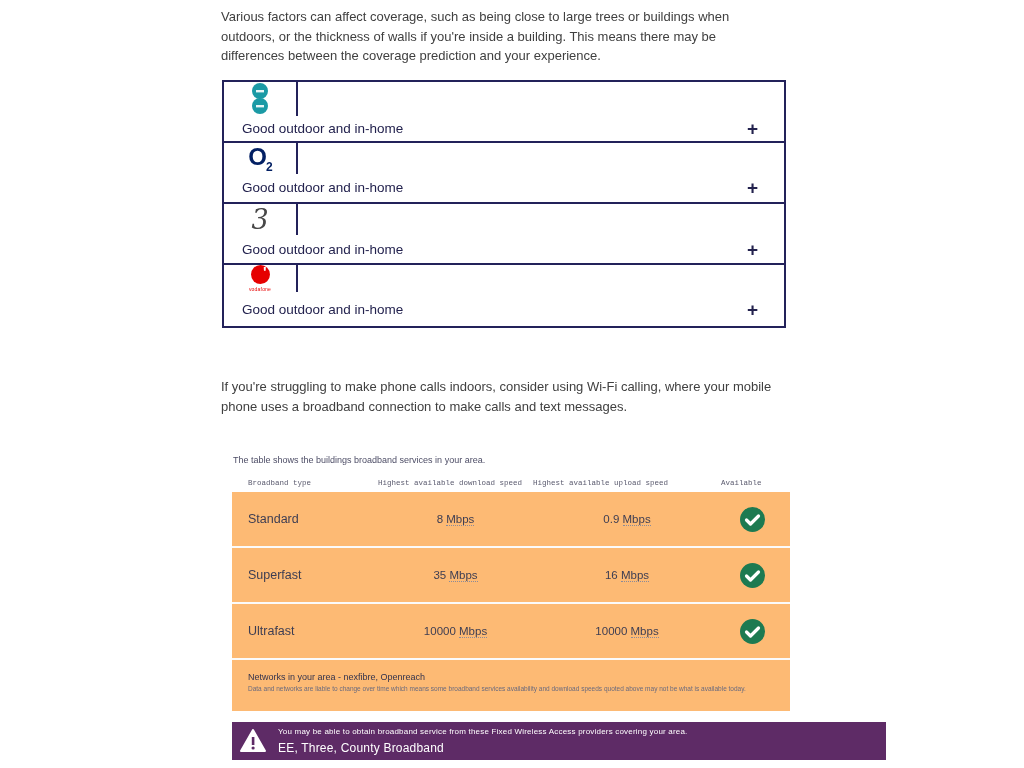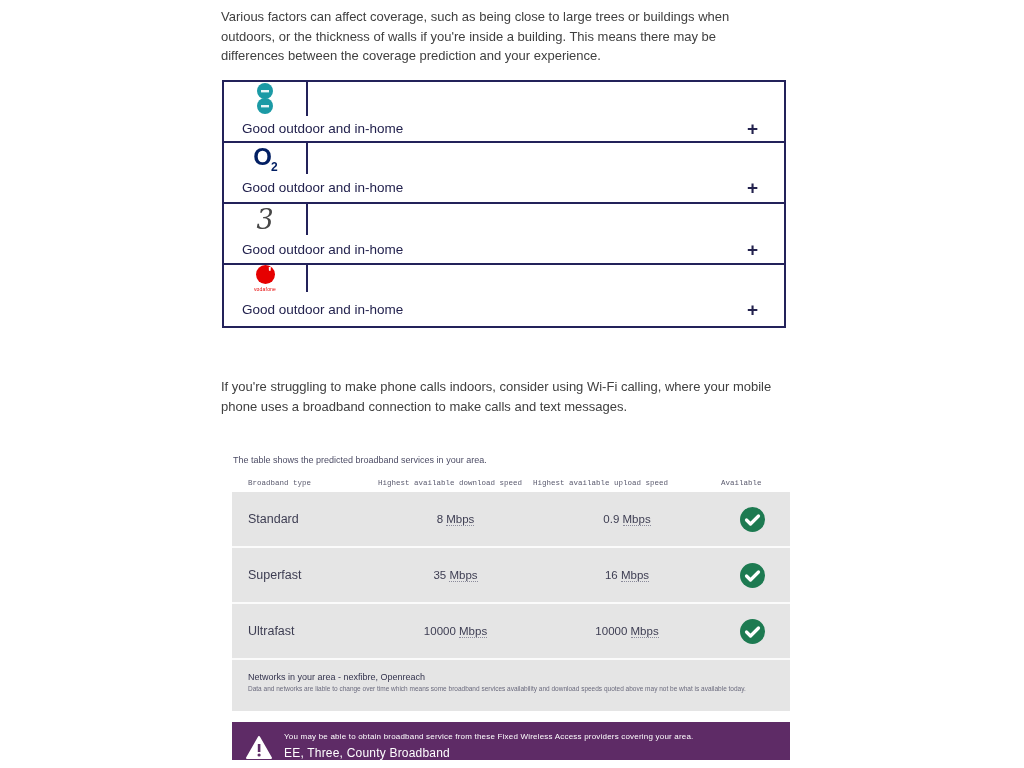--- a/index.html
+++ b/index.html
@@ -7,55 +7,55 @@
   body { font-family:"Liberation Sans", sans-serif; color:#23224e; position:relative; overflow:hidden; }
 
   .para { position:absolute; font-size:13px; line-height:19.5px; width:556px; color:#404040; }
   .intro-para { left:221px; top:7px; }
   .wifi-para  { left:221px; top:349px;margin-top:28px; }
 
   
   .mobile-table { position:absolute; left:222px; top:80px; width:564px; border:2px solid #23225a; }
   .m-row { display:flex; align-items:stretch; height:61px; border-bottom:2px solid #23225a; background:#fff;flex-direction:column; }
   .m-row:last-child { border-bottom:none; }
-  .m-logo-cell { width:84px; border-right:2px solid #23225a; display:flex; align-items:center; justify-content:center; flex-direction:column; }
+  .m-logo-cell { width:74px; border-right:2px solid #23225a; display:flex; align-items:center; justify-content:center; flex-direction:column; }
   .m-bar-cell { width:40px; border-right:2px solid #23225a; background:#8b3996; }
   .m-content { flex:1; display:flex; align-items:center; padding-left:18px; padding-right:26px; }
   .m-status { font-size:13.5px; color:#23224e; }
   .m-plus { margin-left:auto; font-size:19px; font-weight:bold; color:#23224e; cursor:pointer; line-height:1; }
 
   .o2-logo { font-size:24px; font-weight:600; color:#021f63; letter-spacing:-1px; }
   .o2-logo sub { font-size:12px; }
   .three-logo { font-family:"DejaVu Serif", serif; font-style:italic; font-size:27px; color:#474747; }
   .vf-circle { width:19px; height:19px; border-radius:50%; background:#e60000; position:relative; }
   .vf-circle::after { content:"'"; position:absolute; right:3px; top:-2px; color:#fff; font-size:15px; font-weight:bold; }
   .vf-word { font-size:5px; color:#e60000; margin-top:2px; letter-spacing:0.2px; }
 
   
   .bb-intro { position:absolute; left:233px; top:455px; font-size:9px; color:#4d4d66; }
   .bb-headers { position:absolute; left:232px; top:477px; width:558px; display:grid;
                 grid-template-columns:130px 155px 188px 1fr; padding:0 6px 0 16px;
                 font-size:7.5px; color:#5a5a6e; }
   .bb-headers .h { padding-top:2px;font-family:Liberation Mono, monospace; }
   .bb-headers .h.c { text-align:left; }
-  .bb-panel { position:absolute; left:232px; top:492px; width:558px; height:219px; background:#e5e5e5; }
+  .bb-panel { position:absolute; left:232px; top:492px; width:558px; height:219px; background:#fdba74; }
   .bb-row { display:grid; grid-template-columns:130px 155px 188px 1fr; padding:0 6px 0 16px;
             height:56px; align-items:center; border-bottom:2px solid #fbfbfb; }
   .bb-type { font-size:12.5px; color:#3d3d52; }
   .bb-speed { font-size:11.5px; color:#3d3d52; text-align:center; }
   .bb-speed .unit { border-bottom:1px dotted #8a8a9a; cursor:help; }
   .bb-avail { display:flex; justify-content:center; }
   .check { width:25px; height:25px; }
   .bb-networks { padding:12px 16px 0 16px; }
   .bb-networks-label { font-size:9px; font-weight:normal; color:#33334d; }
   .bb-disclaimer { font-size:6.5px; color:#6a6a7d; margin-top:3px; }
 
   
-  .banner { position:absolute; left:232px; top:722px; width:558px; height:38px; background:#5e2b66;
-            display:flex; align-items:flex-end; padding:0 10px; }
+  .banner { position:absolute; left:232px; top:722px; width:654px; height:38px; background:#5e2b66;
+            display:flex; align-items:center; padding:0 4px; }
   .banner-icon { width:26px; height:24px; margin:0 12px 0 4px; flex:0 0 auto; }
   .banner-text { color:#ffffff; }
   .banner-line1 { font-size:8px; letter-spacing:0.2px; }
   .banner-line2 { font-size:12px; margin-top:5px; letter-spacing:0.2px; }
 </style>
 </head>
 <body>
 
 <p class="para intro-para">Various factors can affect coverage, such as being close to large trees or buildings when outdoors, or the thickness of walls if you're inside a building. This means there may be differences between the coverage prediction and your experience.</p>
 
@@ -108,21 +108,21 @@
     <div class="m-content">
       <span class="m-status">Good outdoor and in-home</span>
       <span class="m-plus">+</span>
     </div>
   </div>
 
 </div>
 
 <p class="para wifi-para">If you're struggling to make phone calls indoors, consider using Wi-Fi calling, where your mobile phone uses a broadband connection to make calls and text messages.</p>
 
-<div class="bb-intro">The table shows the predicted broadband services in your area.</div>
+<div class="bb-intro">The table shows the buildings broadband services in your area.</div>
 
 <div class="bb-headers">
   <div class="h">Broadband type</div>
   <div class="h c">Highest available download speed</div>
   <div class="h c">Highest available upload speed</div>
   <div class="h c">Available</div>
 </div>
 
 <div class="bb-panel">
 

